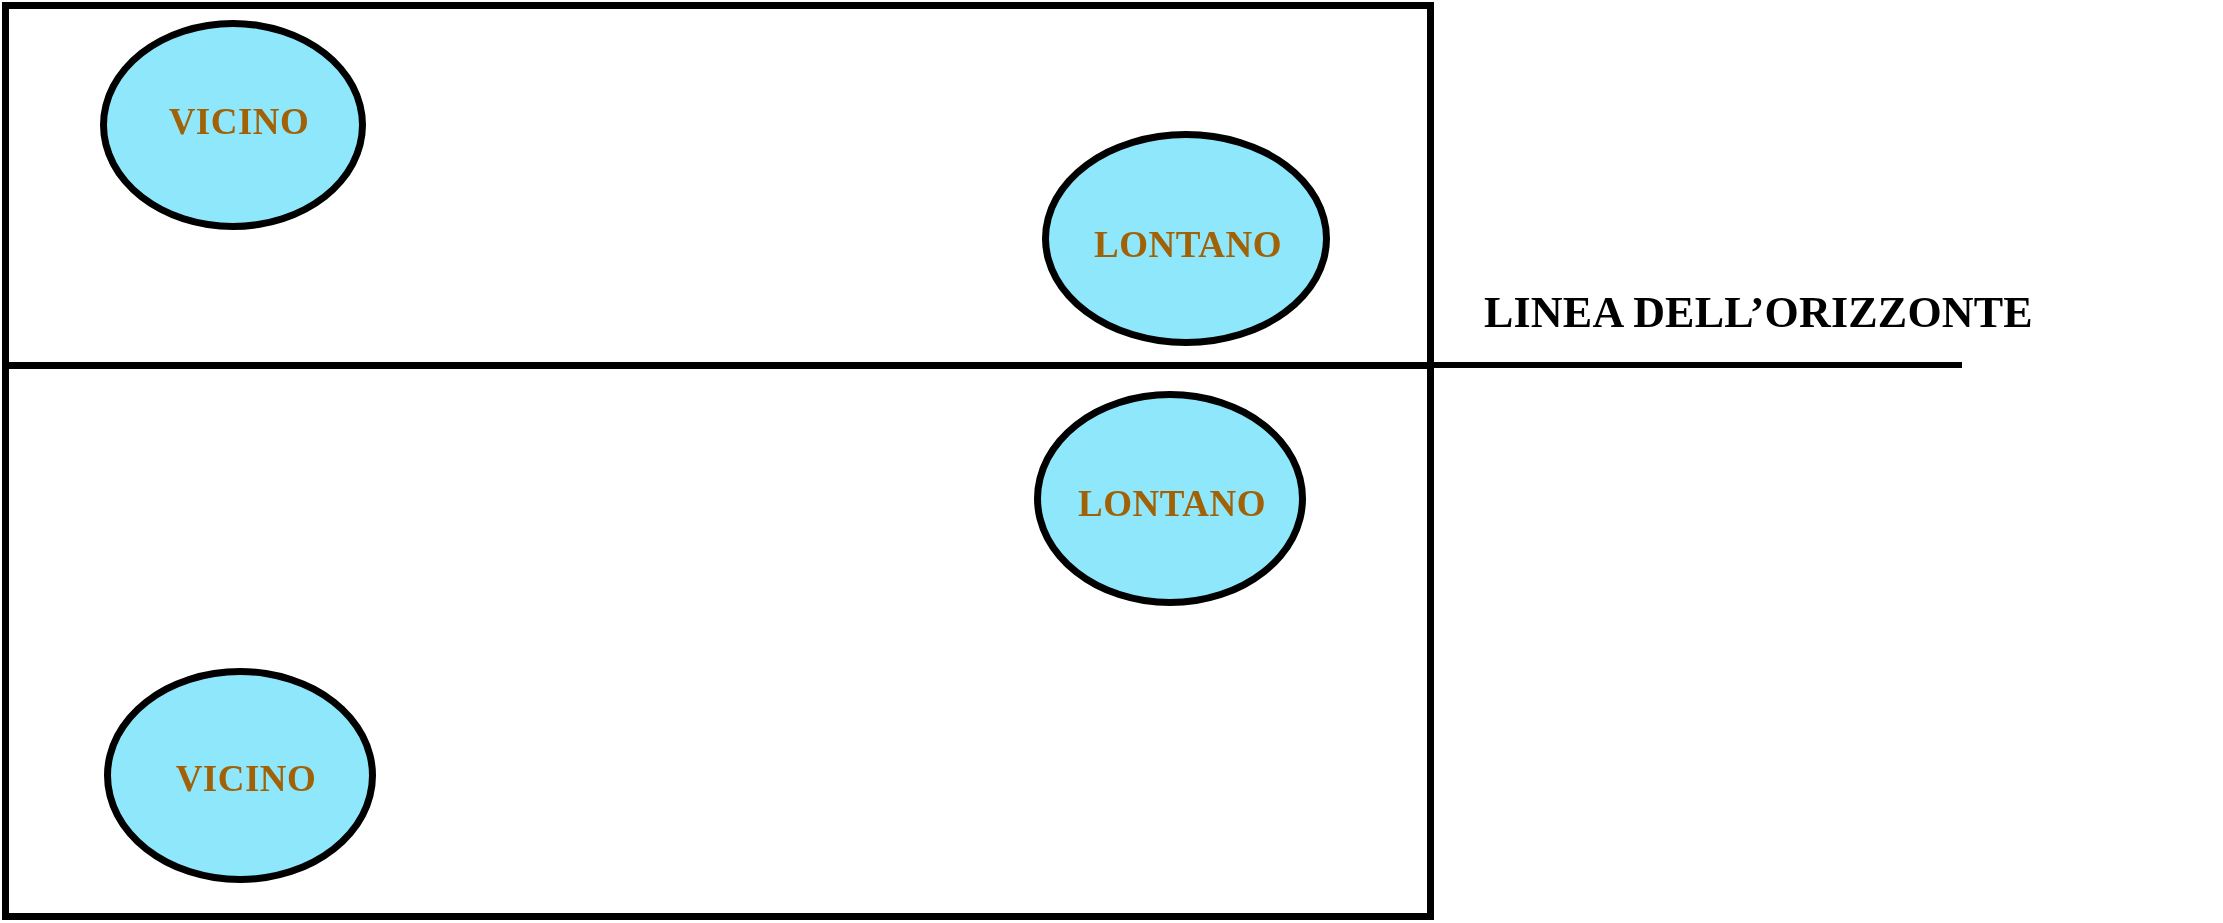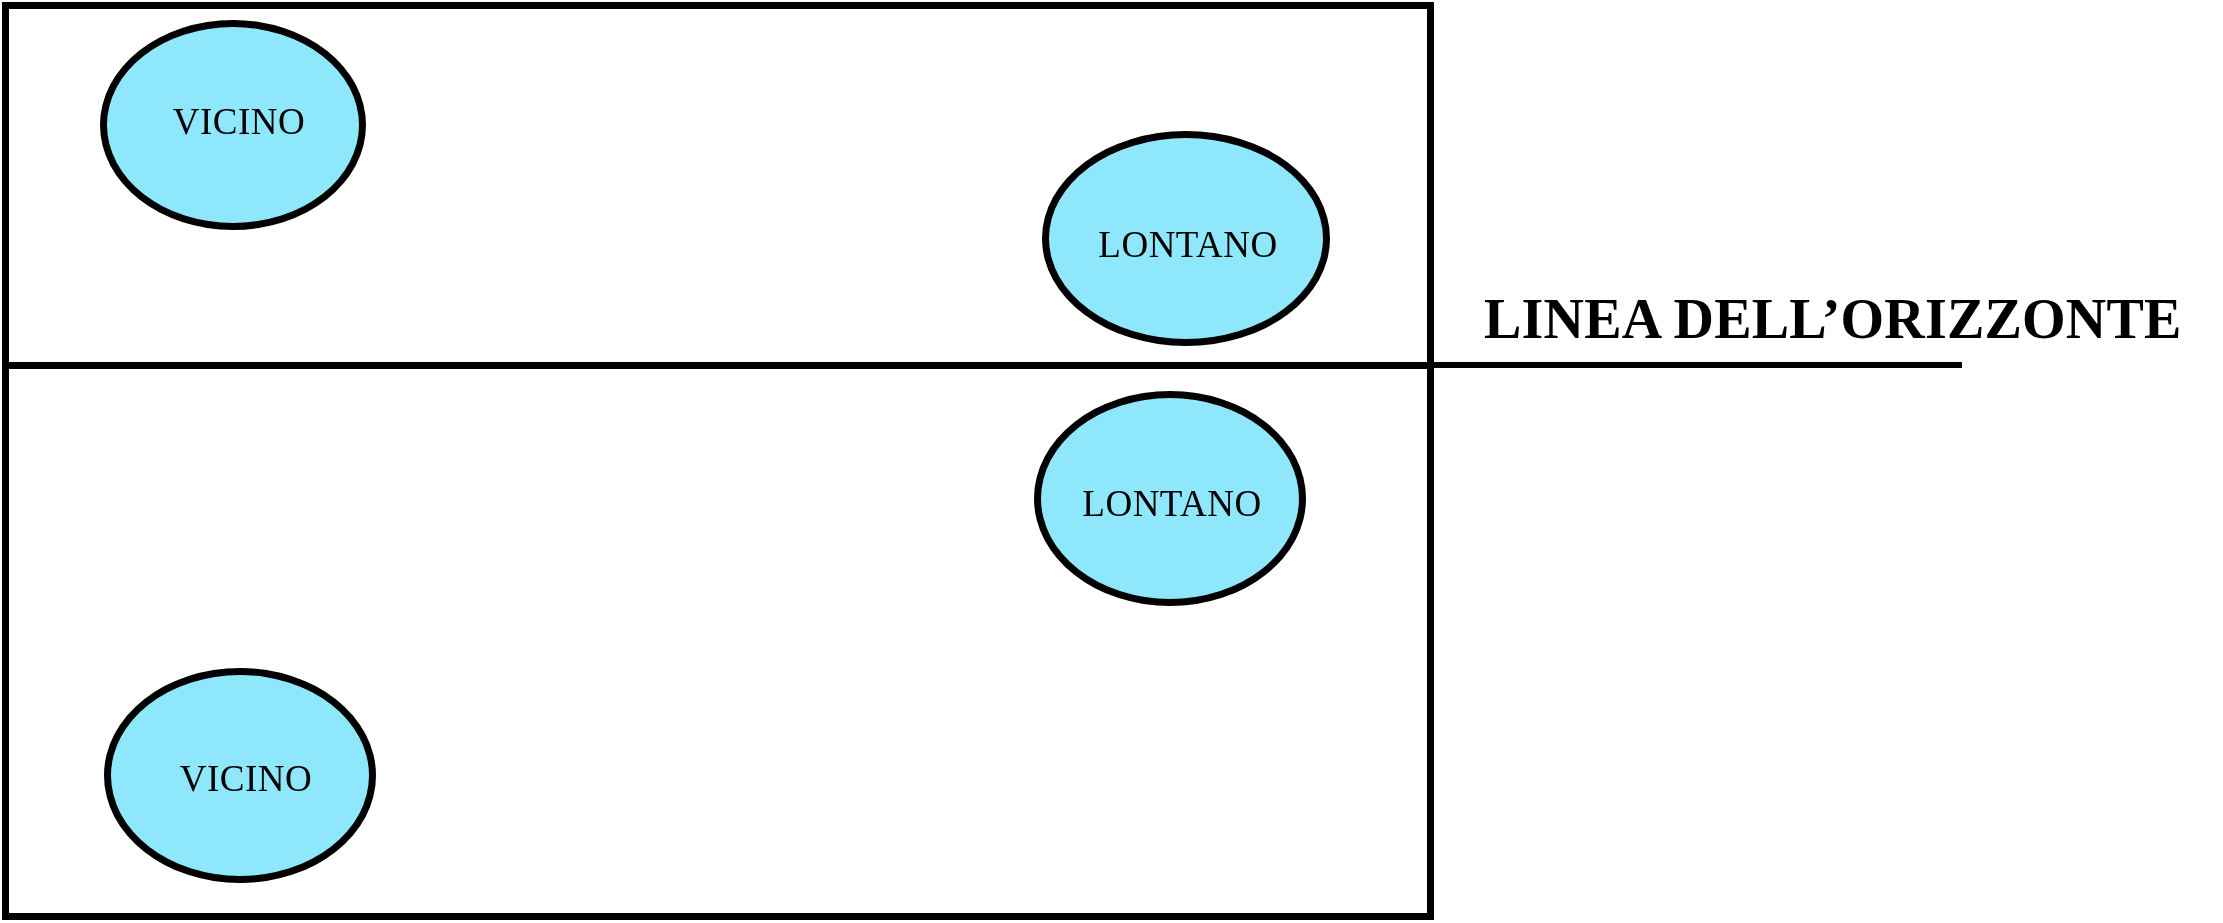--- a/index.html
+++ b/index.html
@@ -45,44 +45,44 @@
     width: 534px;
     height: 6px;
     background: #000000;
   }
 
   
   #horizon-label {
     position: absolute;
     left: 1484px;
     top: 291px;
-    font-size: 56px;
+    font-size: 44px;
     font-weight: bold;
     line-height: 1;
     letter-spacing: 0.2px;
     color: #000000;
     white-space: nowrap;
     font-family: "Liberation Serif", "DejaVu Serif", serif;
   }
 
   
   .bubble {
     position: absolute;
     box-sizing: border-box;
     border-radius: 50%;
     border: 7px solid #000000;
     display: flex;
     align-items: center;
     justify-content: center;
   }
   .bubble-label {
     font-size: 37px;
-    font-weight: normal;
+    font-weight: bold;
     letter-spacing: 0.5px;
-    color: #000000;
+    color: #a16207;
     white-space: nowrap;
     font-family: "Liberation Serif", "DejaVu Serif", serif;
   }
 
   #bubble-vicino-top {
     left: 100px;
     top: 20px;
     width: 266px;
     height: 210px;
   }

